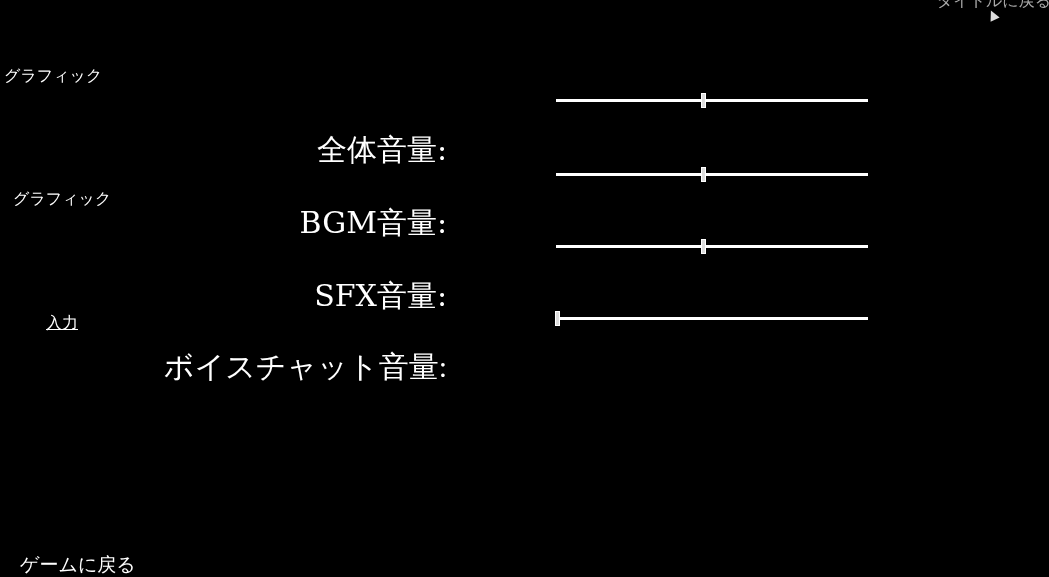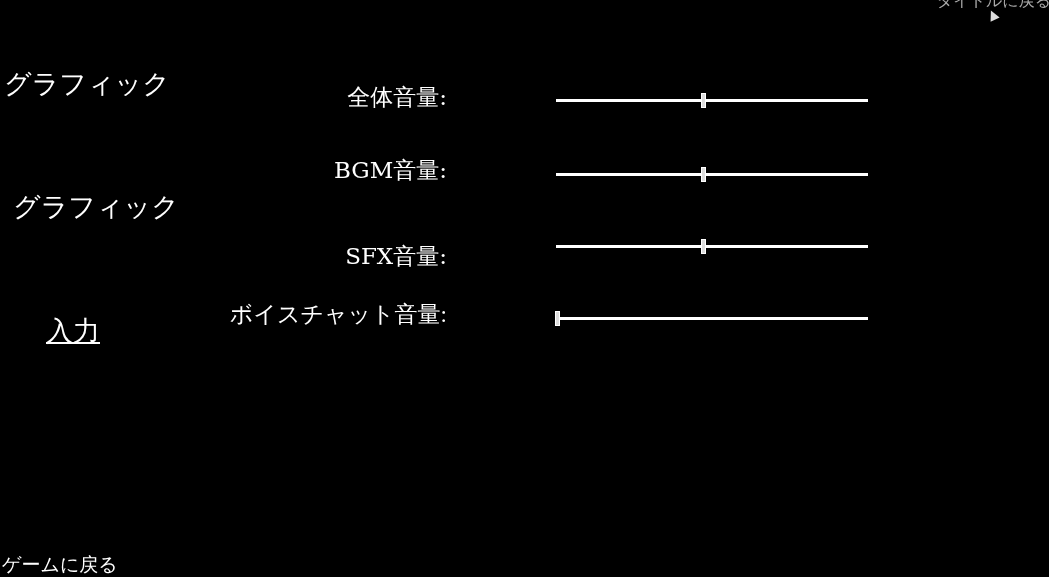--- a/index.html
+++ b/index.html
@@ -1,46 +1,46 @@
 <!DOCTYPE html>
 <html><head>
 <meta charset="utf-8">
 <style>
   html, body { margin:0; padding:0; }
   body { width:1049px; height:577px; background:#000; position:relative; overflow:hidden;
          font-family:"DejaVu Serif","Liberation Serif",serif; color:#fff; }
-  .side { position:absolute; font-size:27px; color:#fff; cursor:pointer; white-space:nowrap; }
-  .label { position:absolute; right:602px; font-size:23px; color:#fff; white-space:nowrap; text-align:right; }
+  .side { position:absolute; font-size:16px; color:#fff; cursor:pointer; white-space:nowrap; }
+  .label { position:absolute; right:602px; font-size:30px; color:#fff; white-space:nowrap; text-align:right;margin-top:48px; }
   .slider { position:absolute; left:556px; width:312px; height:3px; background:#fff; cursor:pointer; }
   .thumb { position:absolute; top:-6px; width:5px; height:15px; background:#ddd; border:1px solid #fff; box-sizing:border-box; margin-left:-3px; }
   .top-link { position:absolute; top:-9px; right:-2px; font-size:16px; color:#aaa; font-family:"DejaVu Sans",sans-serif; cursor:pointer; }
   .cursor { position:absolute; left:988px; top:10px; width:0; height:0; border-left:5px solid transparent; border-right:5px solid transparent; border-bottom:10px solid #ddd; transform:rotate(-25deg); }
 </style>
 </head>
 <body>
 
 <div class="top-link">タイトルに戻る</div>
 <div class="cursor"></div>
 
 <div class="side" style="left:4px;top:66px;">グラフィック</div>
 <div class="side" style="left:13px;top:189px;">グラフィック</div>
 <div class="side" style="left:46px;top:313px;text-decoration:underline;">入力</div>
-<div class="side" style="left:2px;top:552px;font-size:19px;">ゲームに戻る</div>
+<div class="side" style="left:20px;top:552px;font-size:19px;">ゲームに戻る</div>
 
 <div class="label" style="top:82px;">全体音量:</div>
 <div class="slider" style="top:99px;">
   <div class="thumb" style="left:47.5%;"></div>
 </div>
 
 <div class="label" style="top:155px;">BGM音量:</div>
 <div class="slider" style="top:173px;">
   <div class="thumb" style="left:47.5%;"></div>
 </div>
 
-<div class="label" style="top:241px;">SFX音量:</div>
+<div class="label" style="top:228px;">SFX音量:</div>
 <div class="slider" style="top:245px;">
   <div class="thumb" style="left:47.5%;"></div>
 </div>
 
 <div class="label" style="top:299px;font-family:Liberation Serif, serif;">ボイスチャット音量:</div>
 <div class="slider" style="top:317px;">
   <div class="thumb" style="left:0%;margin-left:-1px;"></div>
 </div>
 
 </body></html>

